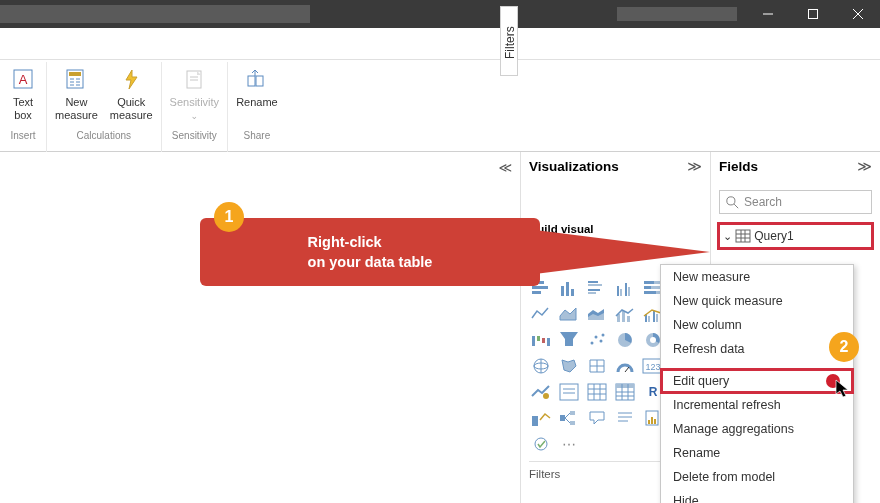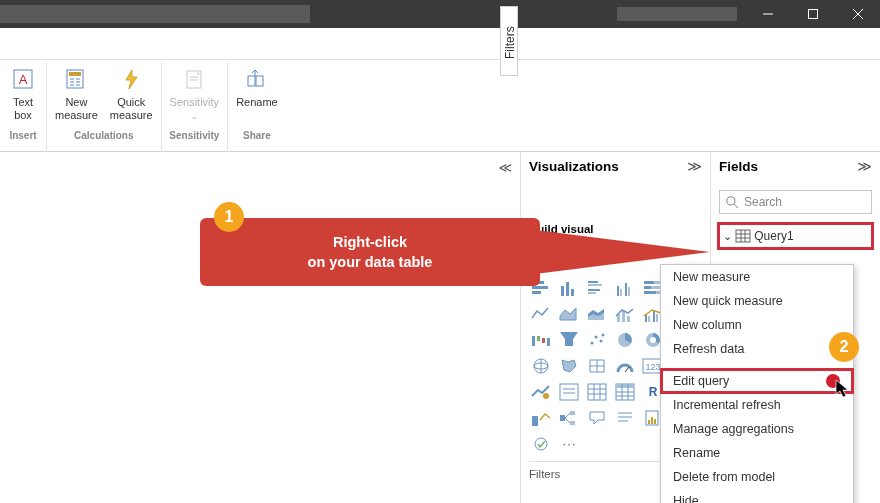--- a/index.html
+++ b/index.html
@@ -28,21 +28,21 @@
     border-right: 1px solid #e8e8e8; height: 90px; position: relative;
   }
   .ribbon-group-items { display: flex; height: 68px; }
   .ribbon-item {
     display: flex; flex-direction: column; align-items: center; justify-content: flex-start;
     padding: 2px 6px 0; font-size: 11px; color: #333; text-align: center; line-height: 13px;
     cursor: default;
   }
   .ribbon-item.grey { color: #b0b0b0; }
   .ribbon-item .icon-box { width: 30px; height: 30px; display: flex; align-items: center; justify-content: center; margin-bottom: 2px; }
-  .ribbon-group-label { font-size: 10px; color: #888; font-weight: bold; }
+  .ribbon-group-label { font-size: 10px; color: #888; }
   .ribbon .caret-up { position:absolute; right:8px; bottom:-14px; font-size:12px; color:#555; }
 
   
   .main { display: flex; height: calc(503px - 28px - 32px - 92px); }
   .canvas { flex: 1; background: #fff; position: relative; }
 
   
   .filters-tab {
     position: absolute; top: 6px; left: 500px; width: 18px; height: 70px;
     border: 1px solid #d0d0d0; background: #fff;
@@ -91,21 +91,21 @@
     border:1px solid #c8c8c8; box-shadow:2px 2px 6px rgba(0,0,0,.2);
     font-size:12.5px; z-index:50;
   }
   .ctx-item { padding:5px 12px; color:#333; cursor:default; }
   .ctx-item.hl { outline:3px solid #d02d3f; outline-offset:-2px; position:relative;margin-top:8px; }
 
   
   .callout {
     position:absolute; left:200px; top:218px; width:340px; height:68px;
     background:#ce4036; border-radius:6px; color:#fff; font-size:14.5px; font-weight:600;
-    display:flex; align-items:center; justify-content:center; text-align:center;
+    display:flex; align-items:center; justify-content:center; text-align:left;
     z-index:40; line-height:20px;
   }
   .callout::after {
     content:""; position:absolute; right:-170px; top:12px;
     border-top:22px solid transparent; border-bottom:22px solid transparent;
     border-left:175px solid #ce4036;
   }
   .badge {
     position:absolute; width:30px; height:30px; border-radius:50%;
     background:#f5a51d; color:#fff; font-weight:700; font-size:16px;

